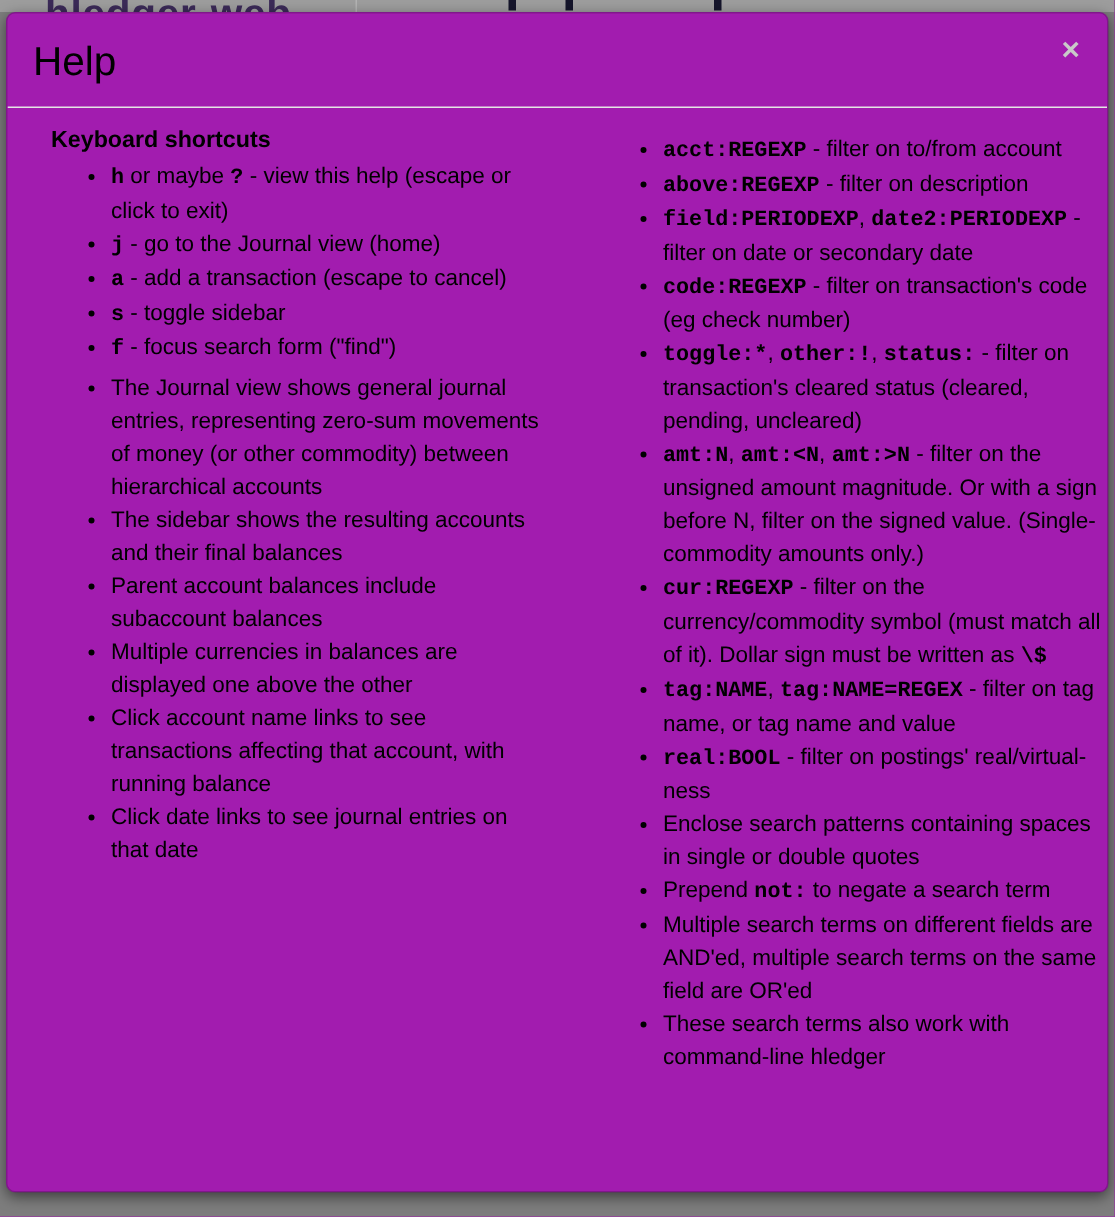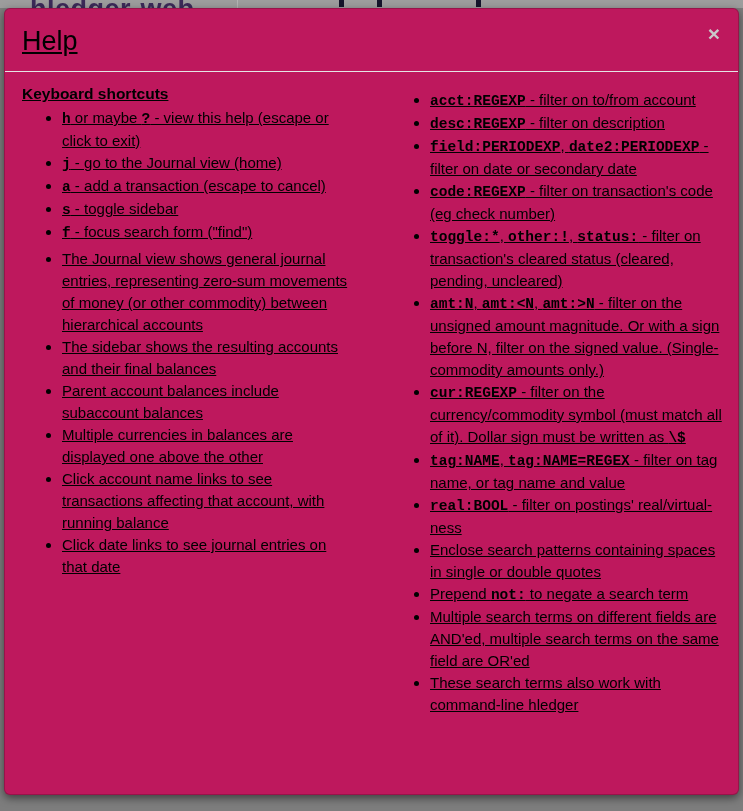--- a/index.html
+++ b/index.html
@@ -34,26 +34,25 @@
     background: #15152b;
   }
   .frag-1 { left: 339px; }
   .frag-2 { left: 377px; }
   .frag-3 { left: 476px; }
 
   
   .modal {
     position: absolute; left: 4px; top: 8px;
     width: 735px; height: 787px;
-    background: #be185d;
+    background: #a21caf;
     border: 1px solid rgba(0,0,0,0.2);
     border-radius: 6px;
     box-shadow: 0 3px 9px rgba(0,0,0,0.5);
     overflow: hidden;
-    text-decoration: underline;
   }
   .modal-header {
     position: relative;
     padding: 17px 20px 15px 17px;
     border-bottom: 1px solid #e5e5e5;
   }
   .modal-title {
     font-size: 27px; font-weight: 400; line-height: 30px;
     color: #000;
   }
@@ -61,21 +60,21 @@
     position: absolute; top: 12px; right: 14px;
     background: none; border: none;
     font-family: "Liberation Sans", sans-serif;
     font-size: 21px; font-weight: bold; line-height: 1;
     color: #c9c9c9;
     cursor: pointer;
     padding: 2px 4px;
   }
   .modal-body {
     display: flex;
-    padding: 13px 9px 15px 17px;
+    padding: 13px 9px 15px 29px;
   }
   .col { flex: none; }
   .col-left  { width: 352px; padding-right: 20px; }
   .col-right { width: 337px; margin-left: 16px; }
 
   .help-section h3 {
     font-size: 15.5px; font-weight: bold; line-height: 18px;
     color: #000;
     margin-top: 26px;
   }
@@ -131,21 +130,21 @@
             <li>Multiple currencies in balances are displayed one above the other</li>
             <li>Click account name links to see transactions affecting that account, with running balance</li>
             <li>Click date links to see journal entries on that date</li>
           </ul>
         </div>
       </div>
     <div class="col col-right">
         <div class="help-section">
           <ul>
             <li><span class="code">acct:REGEXP</span> - filter on to/from account</li>
-            <li><span class="code">desc:REGEXP</span> - filter on description</li>
+            <li><span class="code">above:REGEXP</span> - filter on description</li>
             <li><span class="code">field:PERIODEXP</span>, <span class="code">date2:PERIODEXP</span> - filter on date or secondary date</li>
             <li><span class="code">code:REGEXP</span> - filter on transaction's code (eg check number)</li>
             <li><span class="code">toggle:*</span>, <span class="code">other:!</span>, <span class="code">status:</span> - filter on transaction's cleared status (cleared, pending, uncleared)</li>
             <li><span class="code">amt:N</span>, <span class="code">amt:&lt;N</span>, <span class="code">amt:&gt;N</span> - filter on the unsigned amount magnitude. Or with a sign before N, filter on the signed value. (Single-commodity amounts only.)</li>
             <li><span class="code">cur:REGEXP</span> - filter on the currency/commodity symbol (must match all of it). Dollar sign must be written as <span class="code">\$</span></li>
             <li><span class="code">tag:NAME</span>, <span class="code">tag:NAME=REGEX</span> - filter on tag name, or tag name and value</li>
             <li><span class="code">real:BOOL</span> - filter on postings' real/virtual-ness</li>
             <li>Enclose search patterns containing spaces in single or double quotes</li>
             <li>Prepend <span class="code">not:</span> to negate a search term</li>
             <li>Multiple search terms on different fields are AND'ed, multiple search terms on the same field are OR'ed</li>

